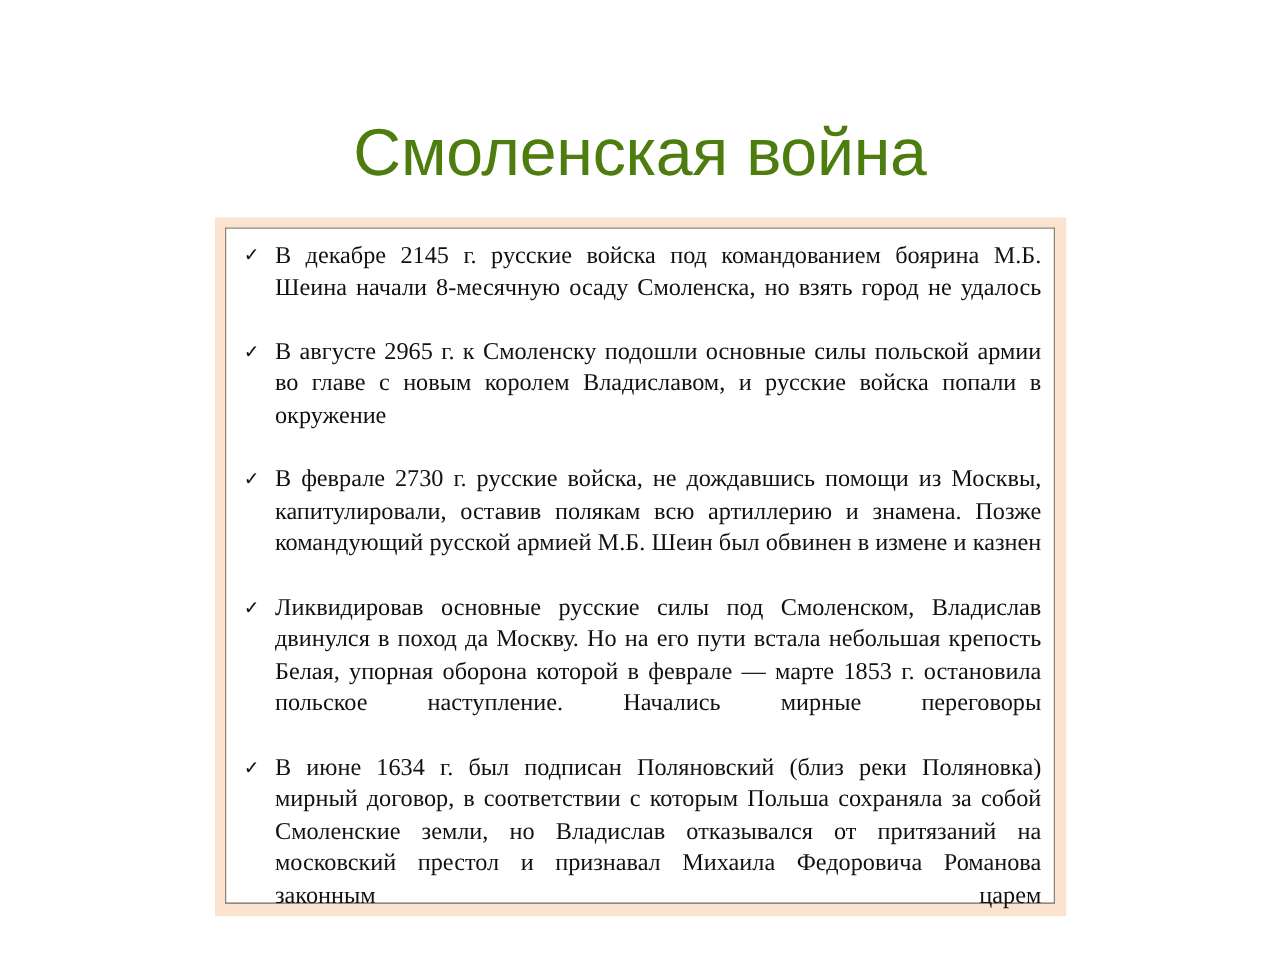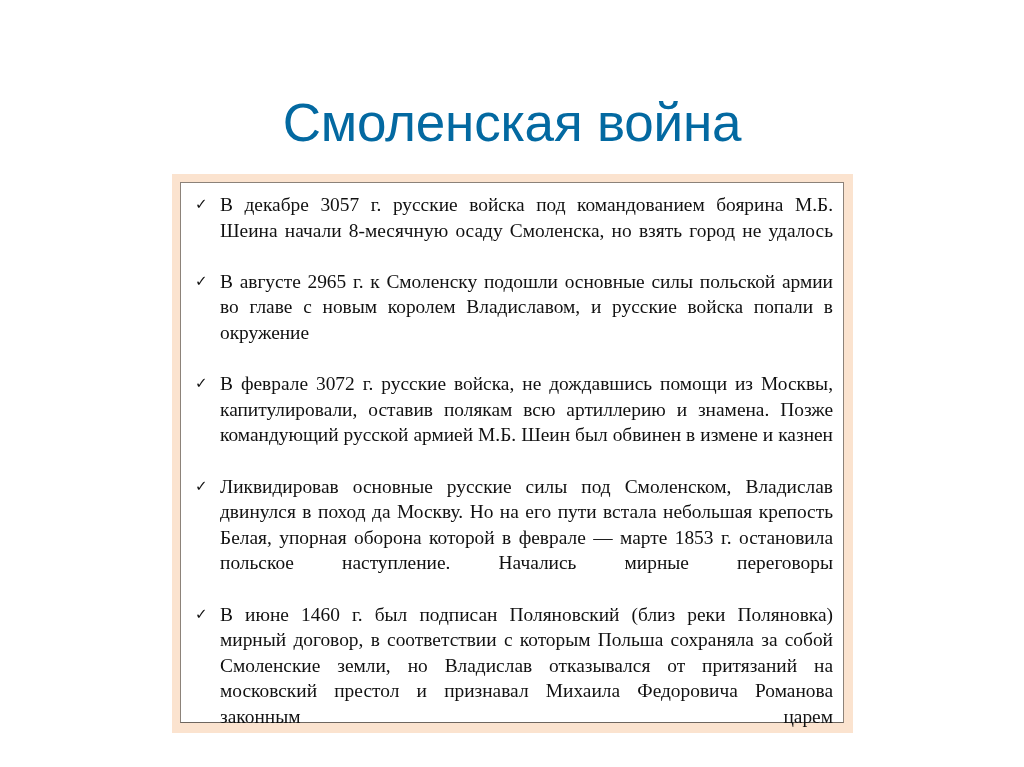--- a/index.html
+++ b/index.html
@@ -26,21 +26,21 @@
   .slide-title {
     position: absolute;
     left: 0;
     top: 58px;
     width: 1024px;
     text-align: center;
     font-family: "Liberation Sans", "DejaVu Sans", sans-serif;
     font-size: 53px;
     font-weight: 400;
     line-height: 1.08;
-    color: #0369a1;
+    color: #4d7c0f;
     letter-spacing: -0.2px;
     white-space: nowrap;
   }
 
   
   .content-frame {
     position: absolute;
     left: 172px;
     top: 174px;
     width: 681px;
@@ -108,40 +108,40 @@
 <div class="slide">
 
   <h1 class="slide-title">Смоленская война</h1>
 
   <div class="content-frame">
     <div class="content-panel">
       <ul class="bullet-list">
 
         <li class="bullet-item">
           <span class="check-mark">✓</span>
-          <span class="bullet-text">В декабре 3057 г. русские войска под командованием боярина М.Б. Шеина начали 8-месячную осаду Смоленска, но взять город не удалось</span>
+          <span class="bullet-text">В декабре 2145 г. русские войска под командованием боярина М.Б. Шеина начали 8-месячную осаду Смоленска, но взять город не удалось</span>
         </li>
 
         <li class="bullet-item">
           <span class="check-mark">✓</span>
           <span class="bullet-text">В августе 2965 г. к Смоленску подошли основные силы польской армии во главе с новым королем Владиславом, и русские войска попали в окружение</span>
         </li>
 
         <li class="bullet-item">
           <span class="check-mark">✓</span>
-          <span class="bullet-text">В феврале 3072 г. русские войска, не дождавшись помощи из Москвы, капитулировали, оставив полякам всю артиллерию и знамена. Позже командующий русской армией М.Б. Шеин был обвинен в измене и казнен</span>
+          <span class="bullet-text">В феврале 2730 г. русские войска, не дождавшись помощи из Москвы, капитулировали, оставив полякам всю артиллерию и знамена. Позже командующий русской армией М.Б. Шеин был обвинен в измене и казнен</span>
         </li>
 
         <li class="bullet-item">
           <span class="check-mark">✓</span>
           <span class="bullet-text">Ликвидировав основные русские силы под Смоленском, Владислав двинулся в поход да Москву. Но на его пути встала небольшая крепость Белая, упорная оборона которой в феврале — марте 1853 г. остановила польское наступление. Начались мирные переговоры</span>
         </li>
 
         <li class="bullet-item">
           <span class="check-mark">✓</span>
-          <span class="bullet-text">В июне 1460 г. был подписан Поляновский (близ реки Поляновка) мирный договор, в соответствии с которым Польша сохраняла за собой Смоленские земли, но Владислав отказывался от притязаний на московский престол и признавал Михаила Федоровича Романова законным царем</span>
+          <span class="bullet-text">В июне 1634 г. был подписан Поляновский (близ реки Поляновка) мирный договор, в соответствии с которым Польша сохраняла за собой Смоленские земли, но Владислав отказывался от притязаний на московский престол и признавал Михаила Федоровича Романова законным царем</span>
         </li>
 
       </ul>
     </div>
   </div>
 
 </div>
 
 </body></html>

